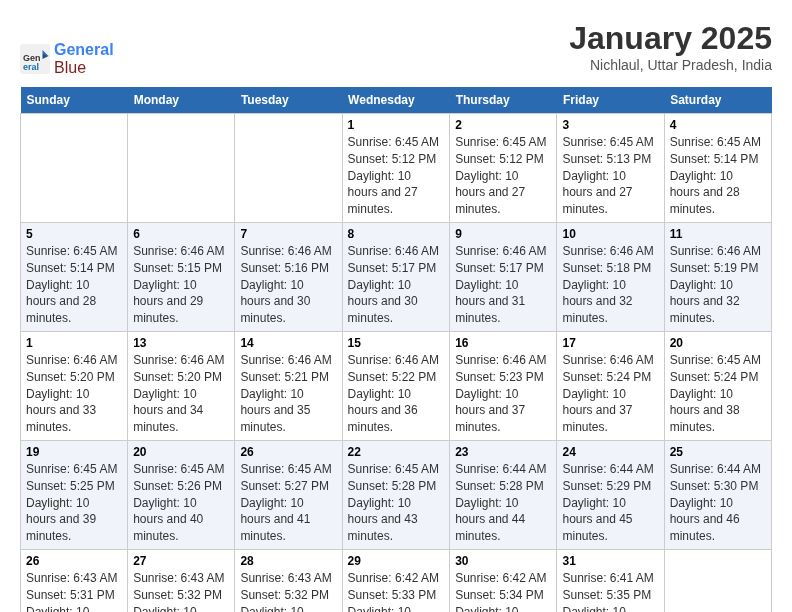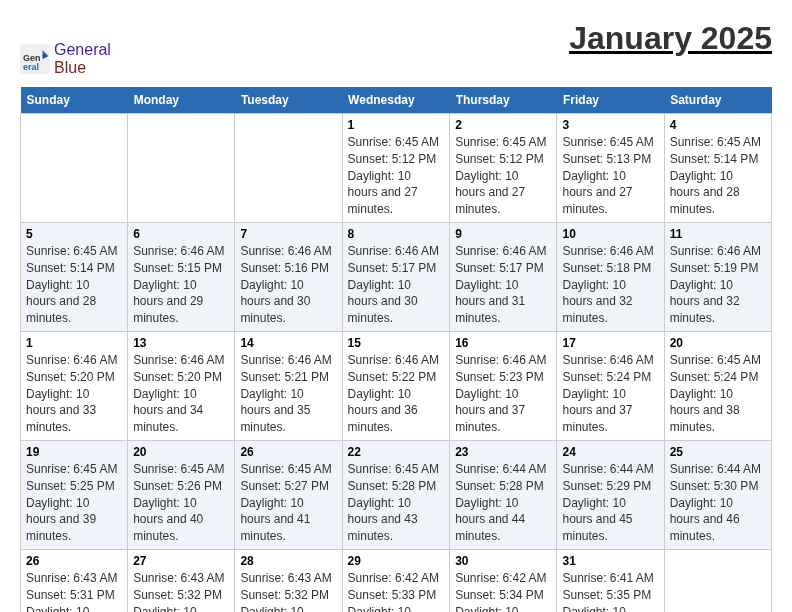--- a/index.html
+++ b/index.html
@@ -21,21 +21,20 @@
       align-items: center;
       margin-top: 21px;
     }
     .logo-icon {
       width: 30px;
       height: 30px;
       margin-right: 4px;
     }
     .title-block {
       text-align: right;
-      text-decoration: underline;
     }
     .calendar-title {
       font-size: 32px;
       font-weight: bold;
       color: #333;
     }
     .calendar-subtitle {
       font-size: 14px;
       color: #555;
     }
@@ -86,26 +85,27 @@
 <div class="header">
   <div class="logo">
     <svg class="logo-icon" viewBox="0 0 40 40">
       <rect x="0" y="0" width="40" height="40" rx="4" fill="#f0f0f0"></rect>
       <text x="4" y="22" font-size="12" font-weight="bold" fill="#333">Gen</text>
       <text x="4" y="34" font-size="12" font-weight="bold" fill="#1a6faf">eral</text>
       <polygon points="30,8 38,16 30,12" fill="#2a6ab0"></polygon>
       <polygon points="30,12 38,16 30,20" fill="#1a4f8a"></polygon>
     </svg>
     <div>
-      <div style="font-size:16px;font-weight:normal;color:#4c1d95;">General</div>
+      <div style="font-size:16px;font-weight:bold;color:#3b82f6;">General</div>
       <div style="font-size:16px;font-weight:normal;color:#7f1d1d;">Blue</div>
     </div>
   </div>
   <div class="title-block">
     <div class="calendar-title">January 2025</div>
+    <div class="calendar-subtitle">Nichlaul, Uttar Pradesh, India</div>
   </div>
 </div>
 
 <table>
   <thead>
     <tr id="header-row">
     <th>Sunday</th>
         <th>Monday</th>
         <th>Tuesday</th>
         <th>Wednesday</th>

